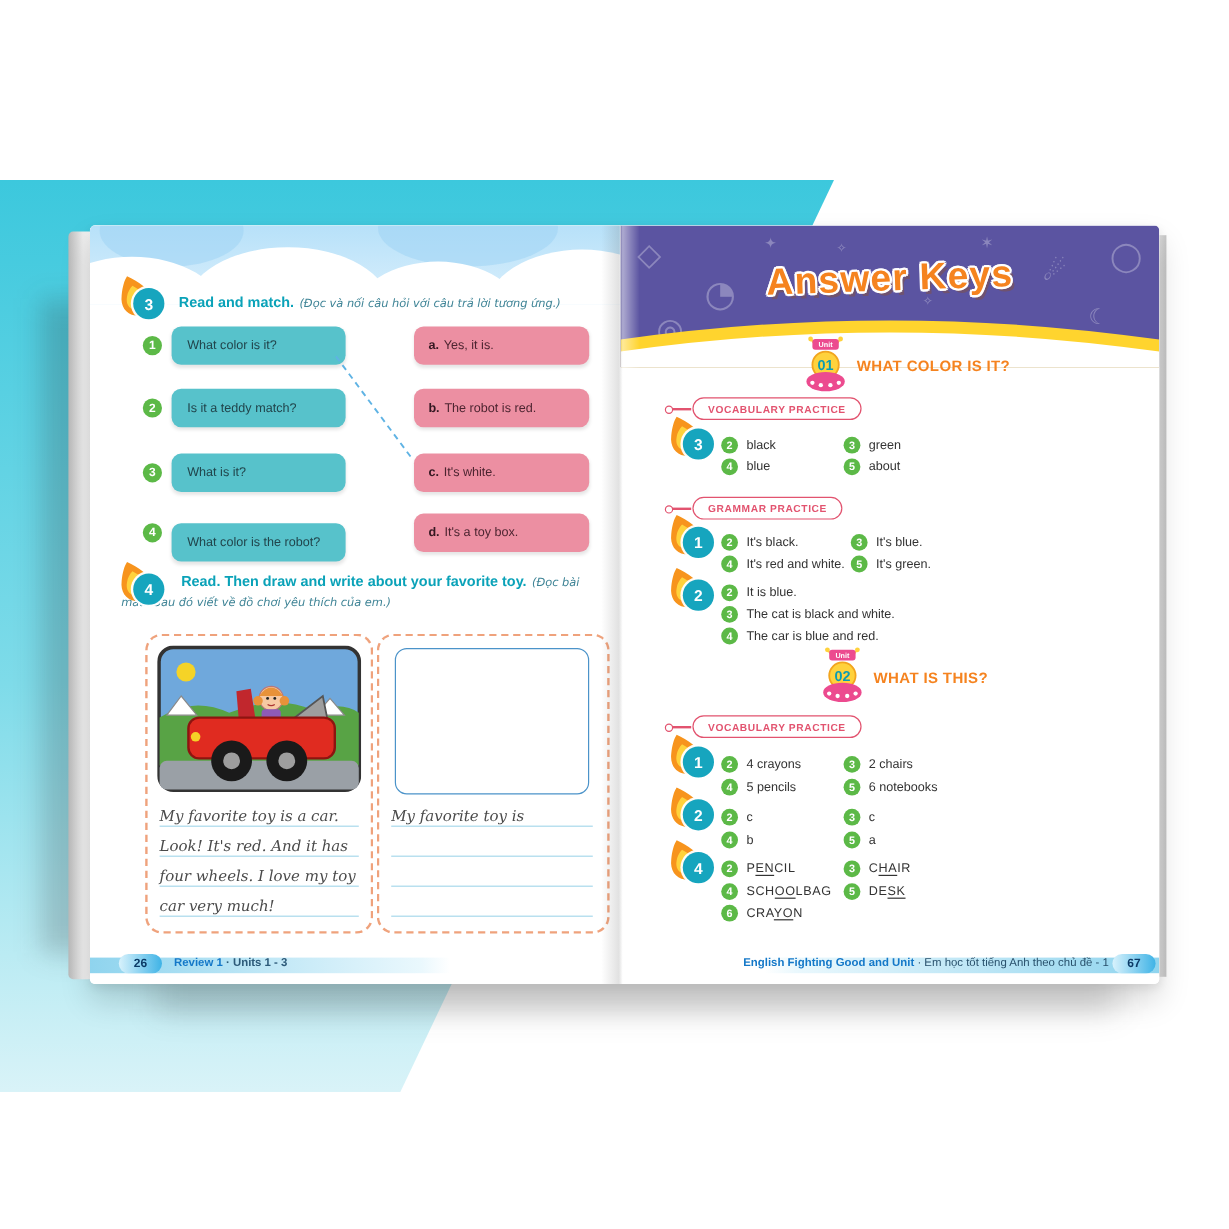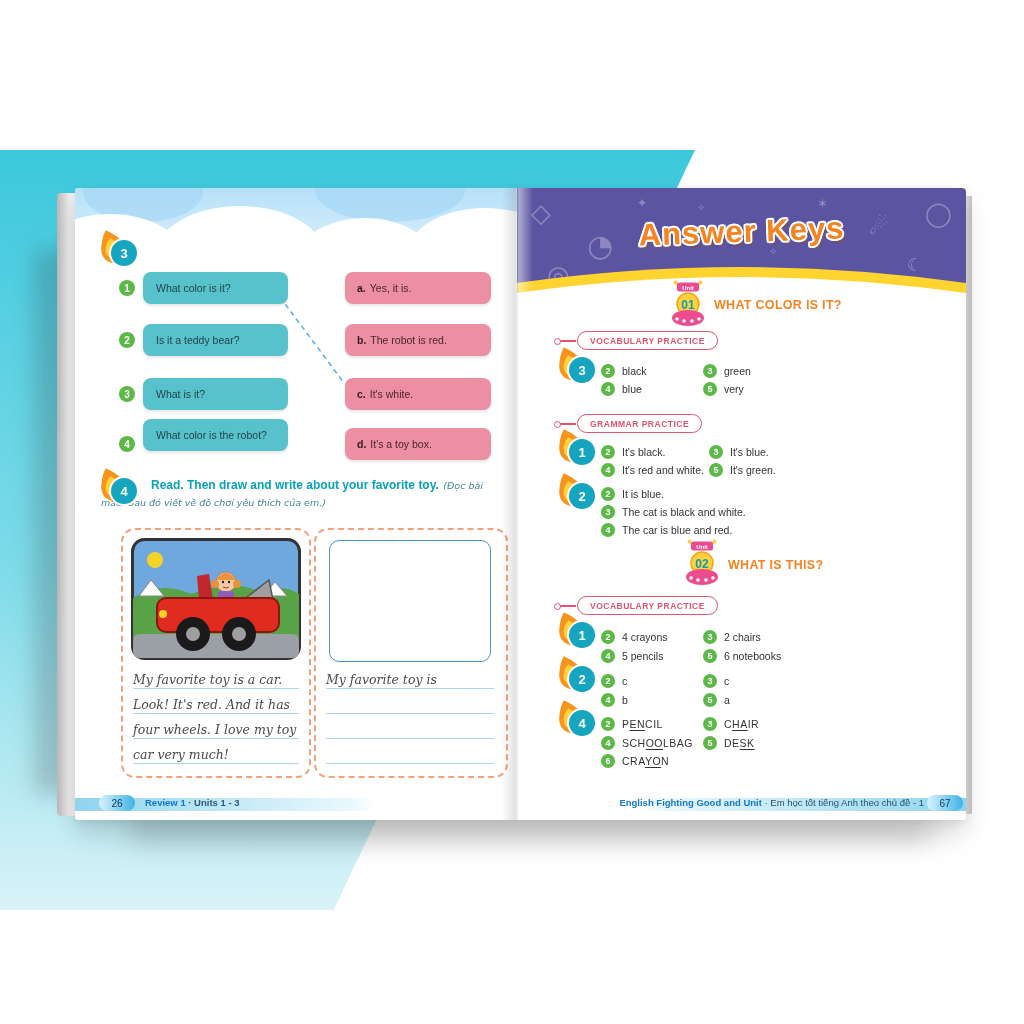--- a/index.html
+++ b/index.html
@@ -56,21 +56,21 @@
     box-shadow:0 2px 3px rgba(0,0,0,.10);}
   .abox b{margin-right:4px;color:#351822;}
 
   .stitch{position:absolute;border:2px dashed #efa27c;border-radius:14px;background:#fff;}
   .hand{font-family:"DejaVu Serif",serif;font-style:italic;color:#4a4a4a;font-size:12.5px;}
   .rule{border-bottom:1.5px solid #a9d9ec;height:23px;display:flex;align-items:flex-end;padding-bottom:1px;}
 
   .footer-strip{position:absolute;height:13px;top:610px;}
   .fpill{position:absolute;width:36px;height:16px;border-radius:9px;top:607px;
     background:linear-gradient(90deg,#d8f2fc,#3fb3e6);display:flex;align-items:center;justify-content:center;
-    font-size:10px;font-weight:normal;color:#0b3a66;}
+    font-size:10px;font-weight:bold;color:#0b3a66;}
   .flabel{position:absolute;top:609px;font-size:9.5px;white-space:nowrap;}
   .flabel .b{color:#1478c8;font-weight:bold;}
   .flabel .r{color:#2c5a79;font-weight:bold;}
 
   
   .banner{position:absolute;left:0;top:0;width:449px;height:118px;background:#5b54a1;overflow:hidden;}
   .doodle{position:absolute;color:rgba(255,255,255,.30);font-family:"DejaVu Sans",sans-serif;}
   .banner-curve{position:absolute;left:0;bottom:-1px;width:449px;height:42px;}
   .ak{position:absolute;left:0;top:26px;width:449px;text-align:center;
     font-size:31px;font-weight:bold;letter-spacing:1px;color:#f5831f;transform:rotate(-2deg);
@@ -112,44 +112,48 @@
         <div class="cloud" style="left:330px;top:20px;width:160px;height:100px;"></div>
       </div>
 
       <div class="flame" style="left:36px;top:52px;">
         <svg class="fl" viewBox="0 0 32 32">
           <path fill="#f7941d" d="M7 2 C15 6 24 11 26 19 C28 27 21 32 13 31 C6 30 2 24 3 16 C3.6 10 5 5 7 2 Z"></path>
           <path fill="#ffd23c" d="M11 9 C16 12 21 15 22 19 C23 25 18 28 13 27 C8 26 6 22 7 17 C7.4 14 9 11 11 9 Z"></path>
         </svg>
         <span class="fnum">3</span>
       </div>
+      <div class="abs" style="left:74px;top:57px;width:360px;line-height:14px;">
+        <span class="ex-title">Read and match.</span>
+        <span class="ex-note">(Đọc và nối câu hỏi với câu trả lời tương ứng.)</span>
+      </div>
 
       <div class="qnum" style="left:44px;top:92px;">1</div>
       <div class="qbox" style="left:68px;top:84px;">What color is it?</div>
       <div class="abox" style="left:270px;top:84px;">
           <b>a.</b>
           <span>Yes, it is.</span>
         </div>
 
       <div class="qnum" style="left:44px;top:144px;">2</div>
-      <div class="qbox" style="left:68px;top:136px;">Is it a teddy bear?</div>
+      <div class="qbox" style="left:68px;top:136px;">Is it a teddy match?</div>
       <div class="abox" style="left:270px;top:136px;">
           <b>b.</b>
           <span>The robot is red.</span>
         </div>
 
       <div class="qnum" style="left:44px;top:198px;">3</div>
       <div class="qbox" style="left:68px;top:190px;">What is it?</div>
       <div class="abox" style="left:270px;top:190px;">
           <b>c.</b>
           <span>It's white.</span>
         </div>
 
       <div class="qnum" style="left:44px;top:248px;">4</div>
-      <div class="qbox" style="left:68px;top:231px;">What color is the robot?</div>
+      <div class="qbox" style="left:68px;top:248px;">What color is the robot?</div>
       <div class="abox" style="left:270px;top:240px;">
           <b>d.</b>
           <span>It's a toy box.</span>
         </div>
 
       <svg class="abs" style="left:0;top:0;width:442px;height:632px;pointer-events:none;">
         <line x1="205" y1="109" x2="269" y2="195" stroke="#5fb3e4" stroke-width="1.6" stroke-dasharray="5 4"></line>
       </svg>
 
       <div class="flame" style="left:36px;top:290px;">
@@ -269,21 +273,21 @@
       <div class="ar" style="left:186px;top:176px;">
           <span class="gnum">3</span>
           <span>green</span>
         </div>
       <div class="ar" style="left:84px;top:194px;">
           <span class="gnum">4</span>
           <span>blue</span>
         </div>
       <div class="ar" style="left:186px;top:194px;">
           <span class="gnum">5</span>
-          <span>very</span>
+          <span>about</span>
         </div>
 
       <div class="pill" style="left:60px;top:226px;">GRAMMAR PRACTICE</div>
 
       <div class="flame" style="left:52px;top:251px;">
         <svg class="fl" viewBox="0 0 32 32">
             <path fill="#f7941d" d="M7 2 C15 6 24 11 26 19 C28 27 21 32 13 31 C6 30 2 24 3 16 C3.6 10 5 5 7 2 Z"></path>
             <path fill="#ffd23c" d="M11 9 C16 12 21 15 22 19 C23 25 18 28 13 27 C8 26 6 22 7 17 C7.4 14 9 11 11 9 Z"></path>
           </svg>
         <span class="fnum">1</span>

